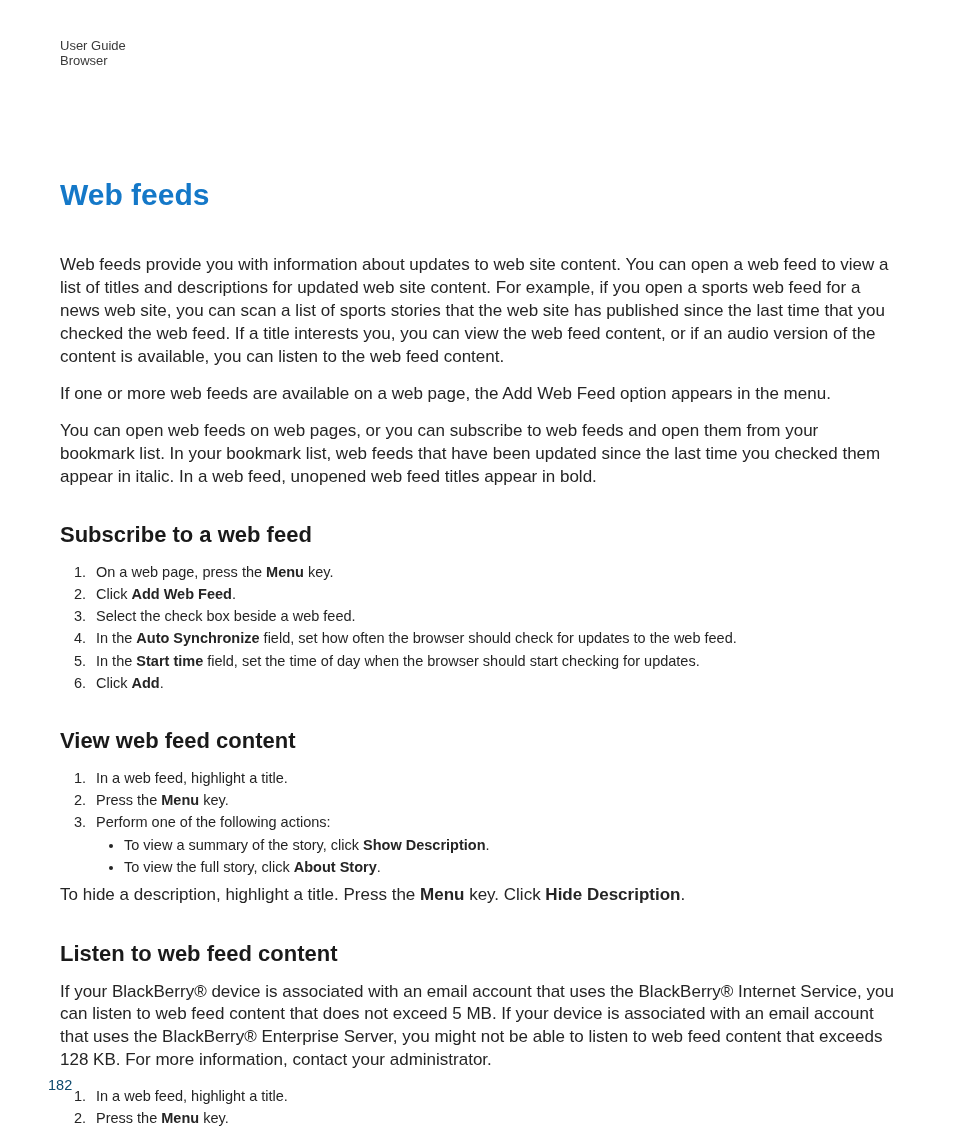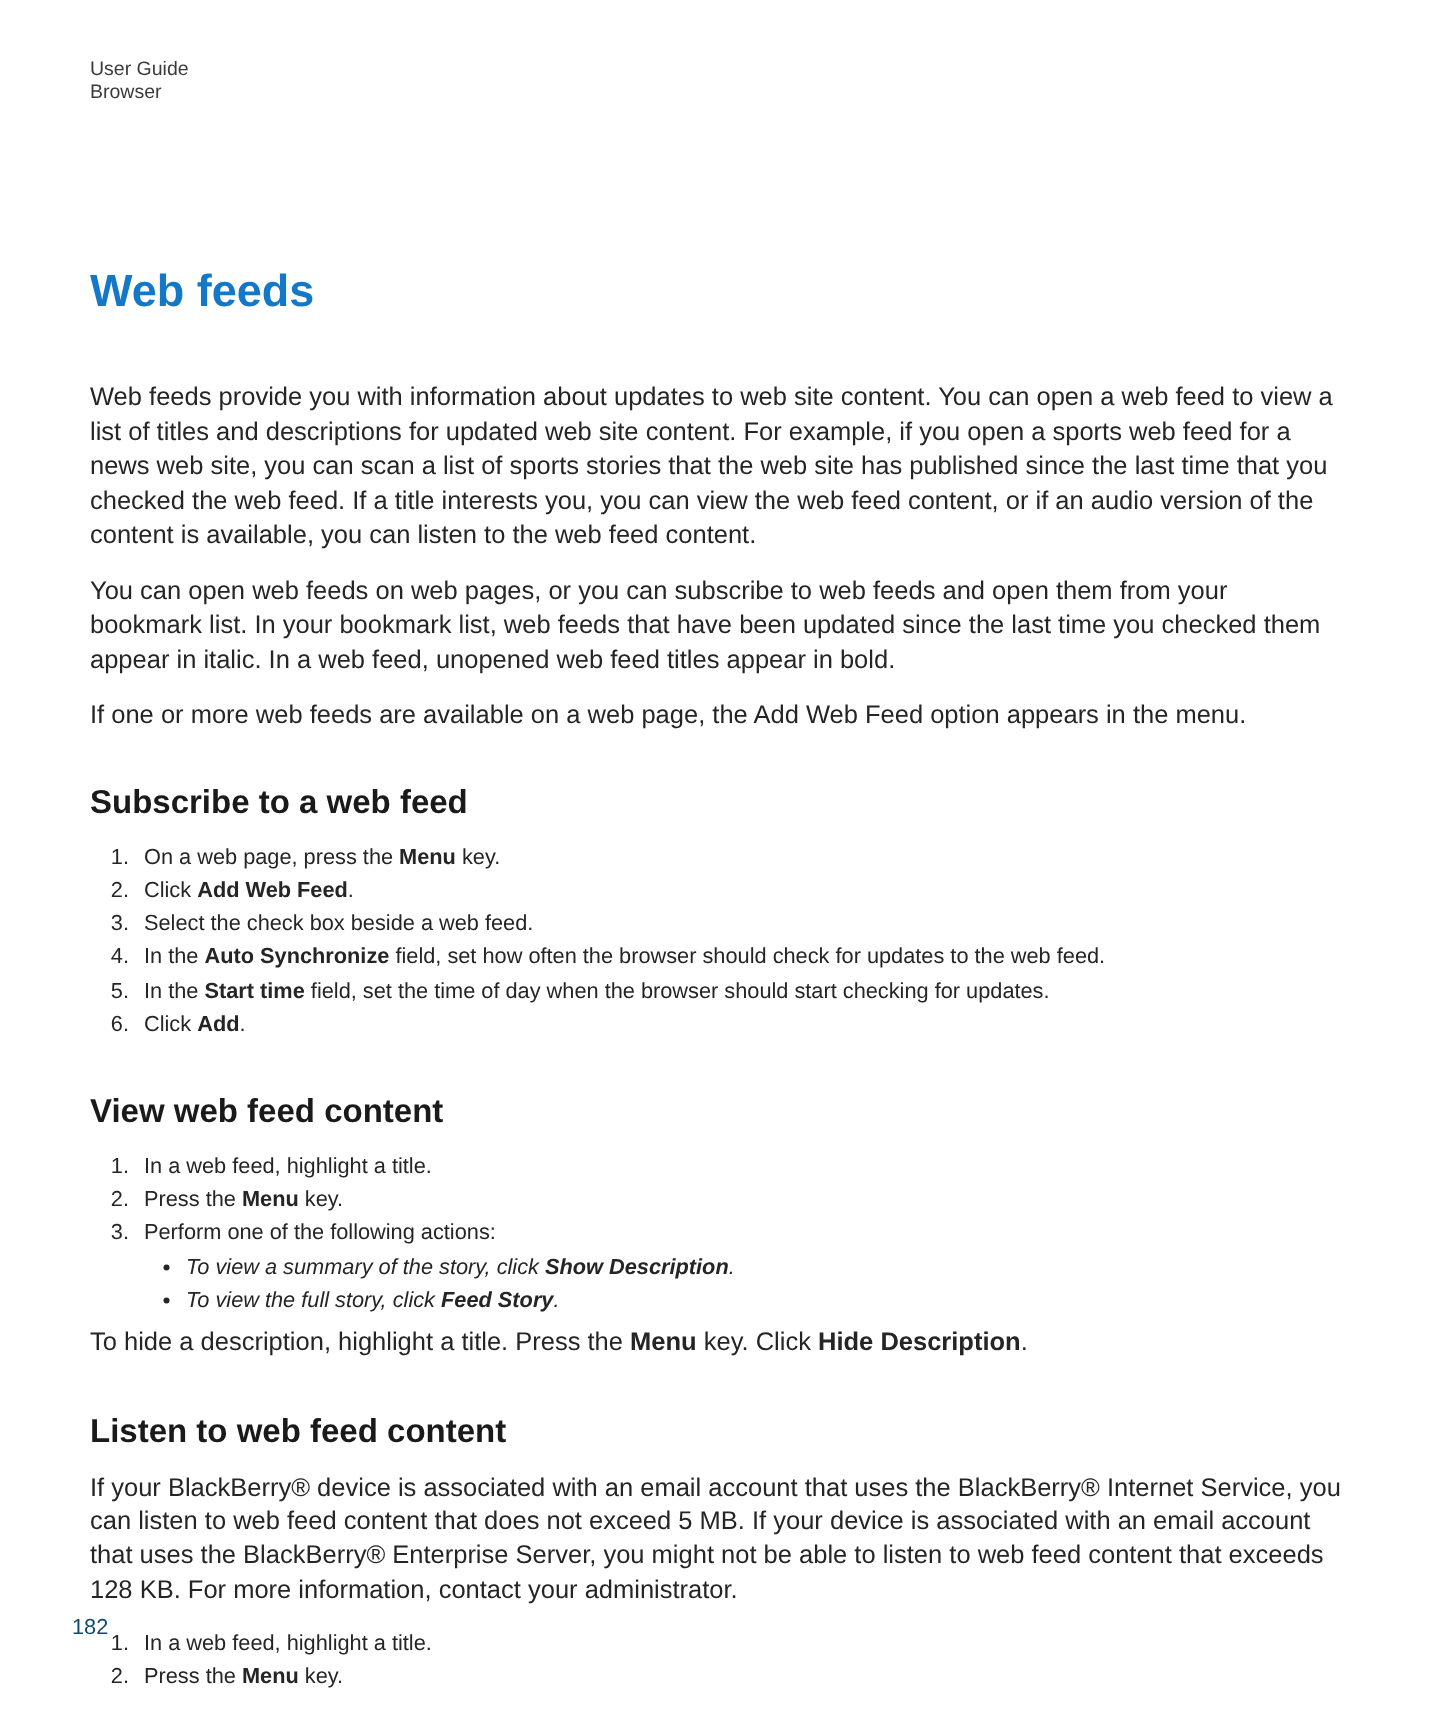--- a/index.html
+++ b/index.html
@@ -57,21 +57,20 @@
     padding-left: 6px;
     margin-bottom: 1px;
   }
   ul.sub {
     list-style-type: disc;
     margin: 2px 0 2px 0;
     padding-left: 28px;
   }
   ul.sub > li {
     margin-bottom: 1px;
-    font-style: italic;
   }
   .b { font-weight: 700; }
   .footer-page {
     position: absolute;
     left: 48px;
     bottom: 52px;
     font-size: 14.5px;
     color: #0c4a6e;
   }
 </style>
@@ -81,42 +80,42 @@
 <div class="page">
 
   <div class="header">
     <span>User Guide</span>
     <span>Browser</span>
   </div>
 
   <h1 class="title">Web feeds</h1>
 
   <p class="body">Web feeds provide you with information about updates to web site content. You can open a web feed to view a list of titles and descriptions for updated web site content. For example, if you open a sports web feed for a news web site, you can scan a list of sports stories that the web site has published since the last time that you checked the web feed. If a title interests you, you can view the web feed content, or if an audio version of the content is available, you can listen to the web feed content.</p>
+  <p class="body">If one or more web feeds are available on a web page, the Add Web Feed option appears in the menu.</p>
   <p class="body">You can open web feeds on web pages, or you can subscribe to web feeds and open them from your bookmark list. In your bookmark list, web feeds that have been updated since the last time you checked them appear in italic. In a web feed, unopened web feed titles appear in bold.</p>
-  <p class="body">If one or more web feeds are available on a web page, the Add Web Feed option appears in the menu.</p>
 
   <h2 class="subtitle">Subscribe to a web feed</h2>
   <ol class="steps">
     <li><span>On a web page, press the </span><span class="b">Menu</span><span> key.</span></li>
     <li><span>Click </span><span class="b">Add Web Feed</span><span>.</span></li>
     <li>Select the check box beside a web feed.</li>
     <li><span>In the </span><span class="b">Auto Synchronize</span><span> field, set how often the browser should check for updates to the web feed.</span></li>
     <li><span>In the </span><span class="b">Start time</span><span> field, set the time of day when the browser should start checking for updates.</span></li>
     <li><span>Click </span><span class="b">Add</span><span>.</span></li>
   </ol>
 
   <h2 class="subtitle">View web feed content</h2>
   <ol class="steps">
     <li>In a web feed, highlight a title.</li>
     <li><span>Press the </span><span class="b">Menu</span><span> key.</span></li>
     <li>
       <span>Perform one of the following actions:</span>
       <ul class="sub">
         <li><span>To view a summary of the story, click </span><span class="b">Show Description</span><span>.</span></li>
-        <li><span>To view the full story, click </span><span class="b">Feed Story</span><span>.</span></li>
+        <li><span>To view the full story, click </span><span class="b">About Story</span><span>.</span></li>
       </ul>
     </li>
   </ol>
   <p class="body"><span>To hide a description, highlight a title. Press the </span><span class="b">Menu</span><span> key. Click </span><span class="b">Hide Description</span><span>.</span></p>
 
   <h2 class="subtitle">Listen to web feed content</h2>
   <p class="body">If your BlackBerry® device is associated with an email account that uses the BlackBerry® Internet Service, you can listen to web feed content that does not exceed 5 MB. If your device is associated with an email account that uses the BlackBerry® Enterprise Server, you might not be able to listen to web feed content that exceeds 128 KB. For more information, contact your administrator.</p>
   <ol class="steps">
     <li>In a web feed, highlight a title.</li>
     <li><span>Press the </span><span class="b">Menu</span><span> key.</span></li>

